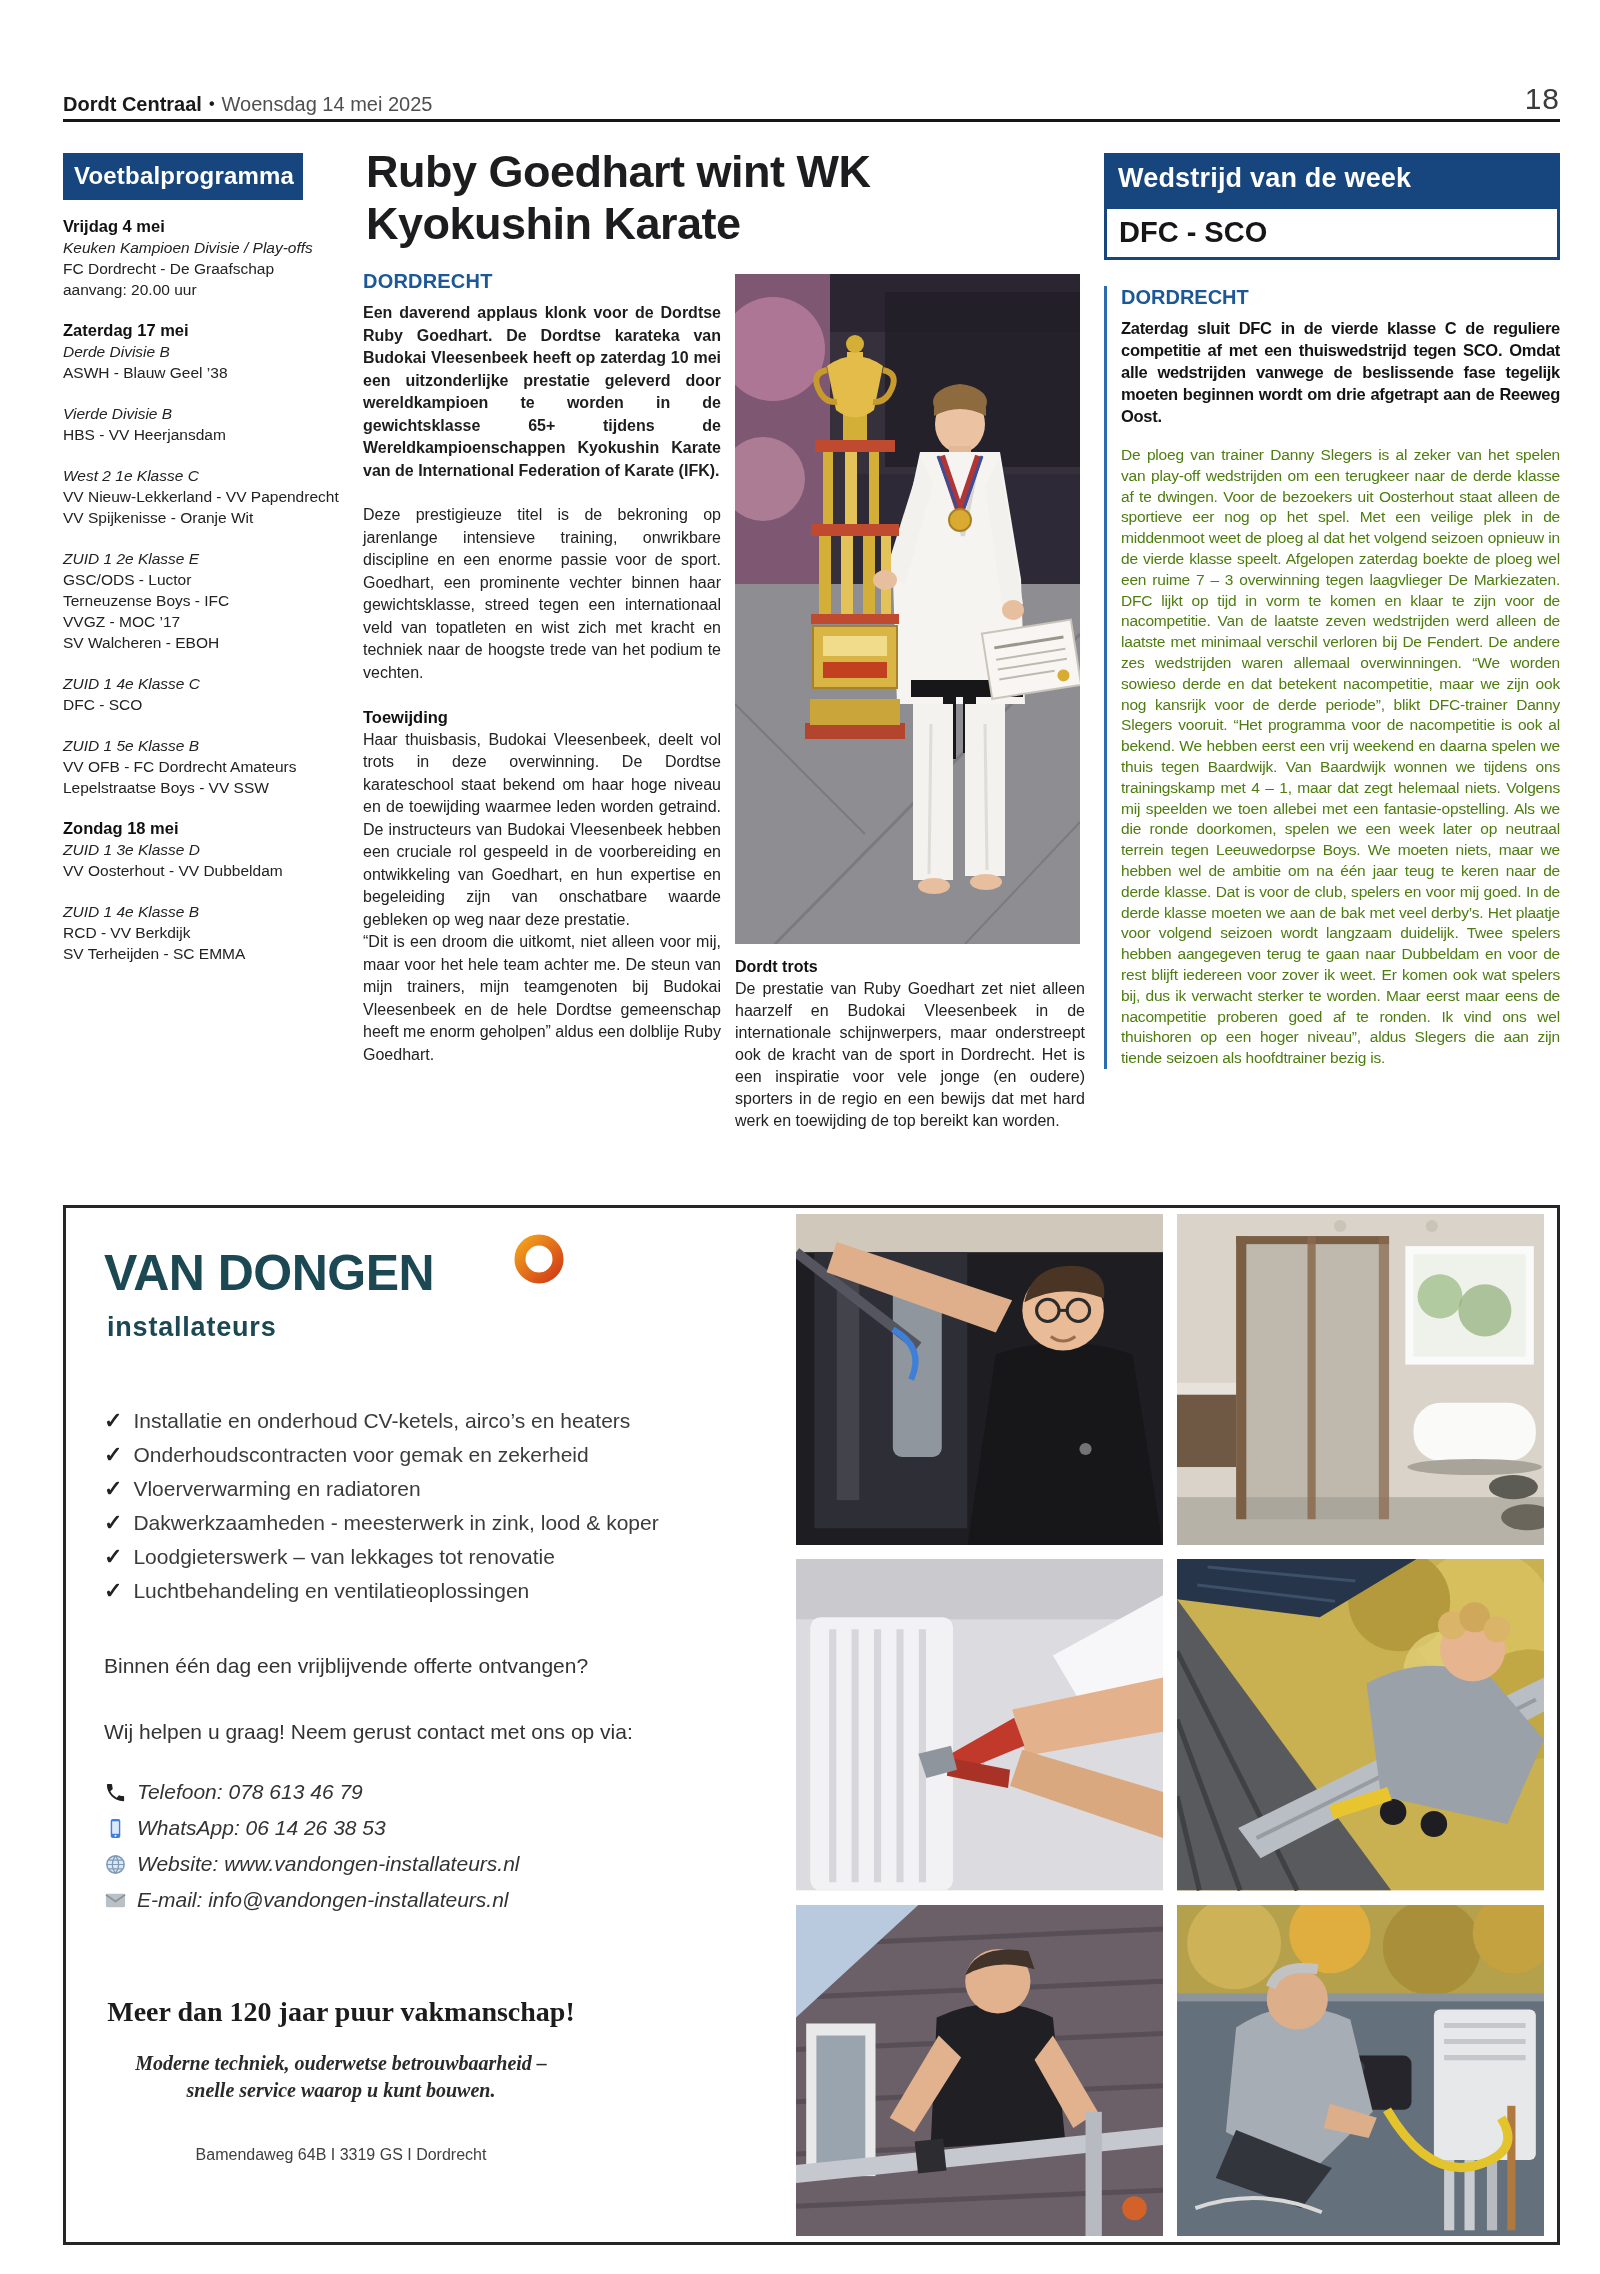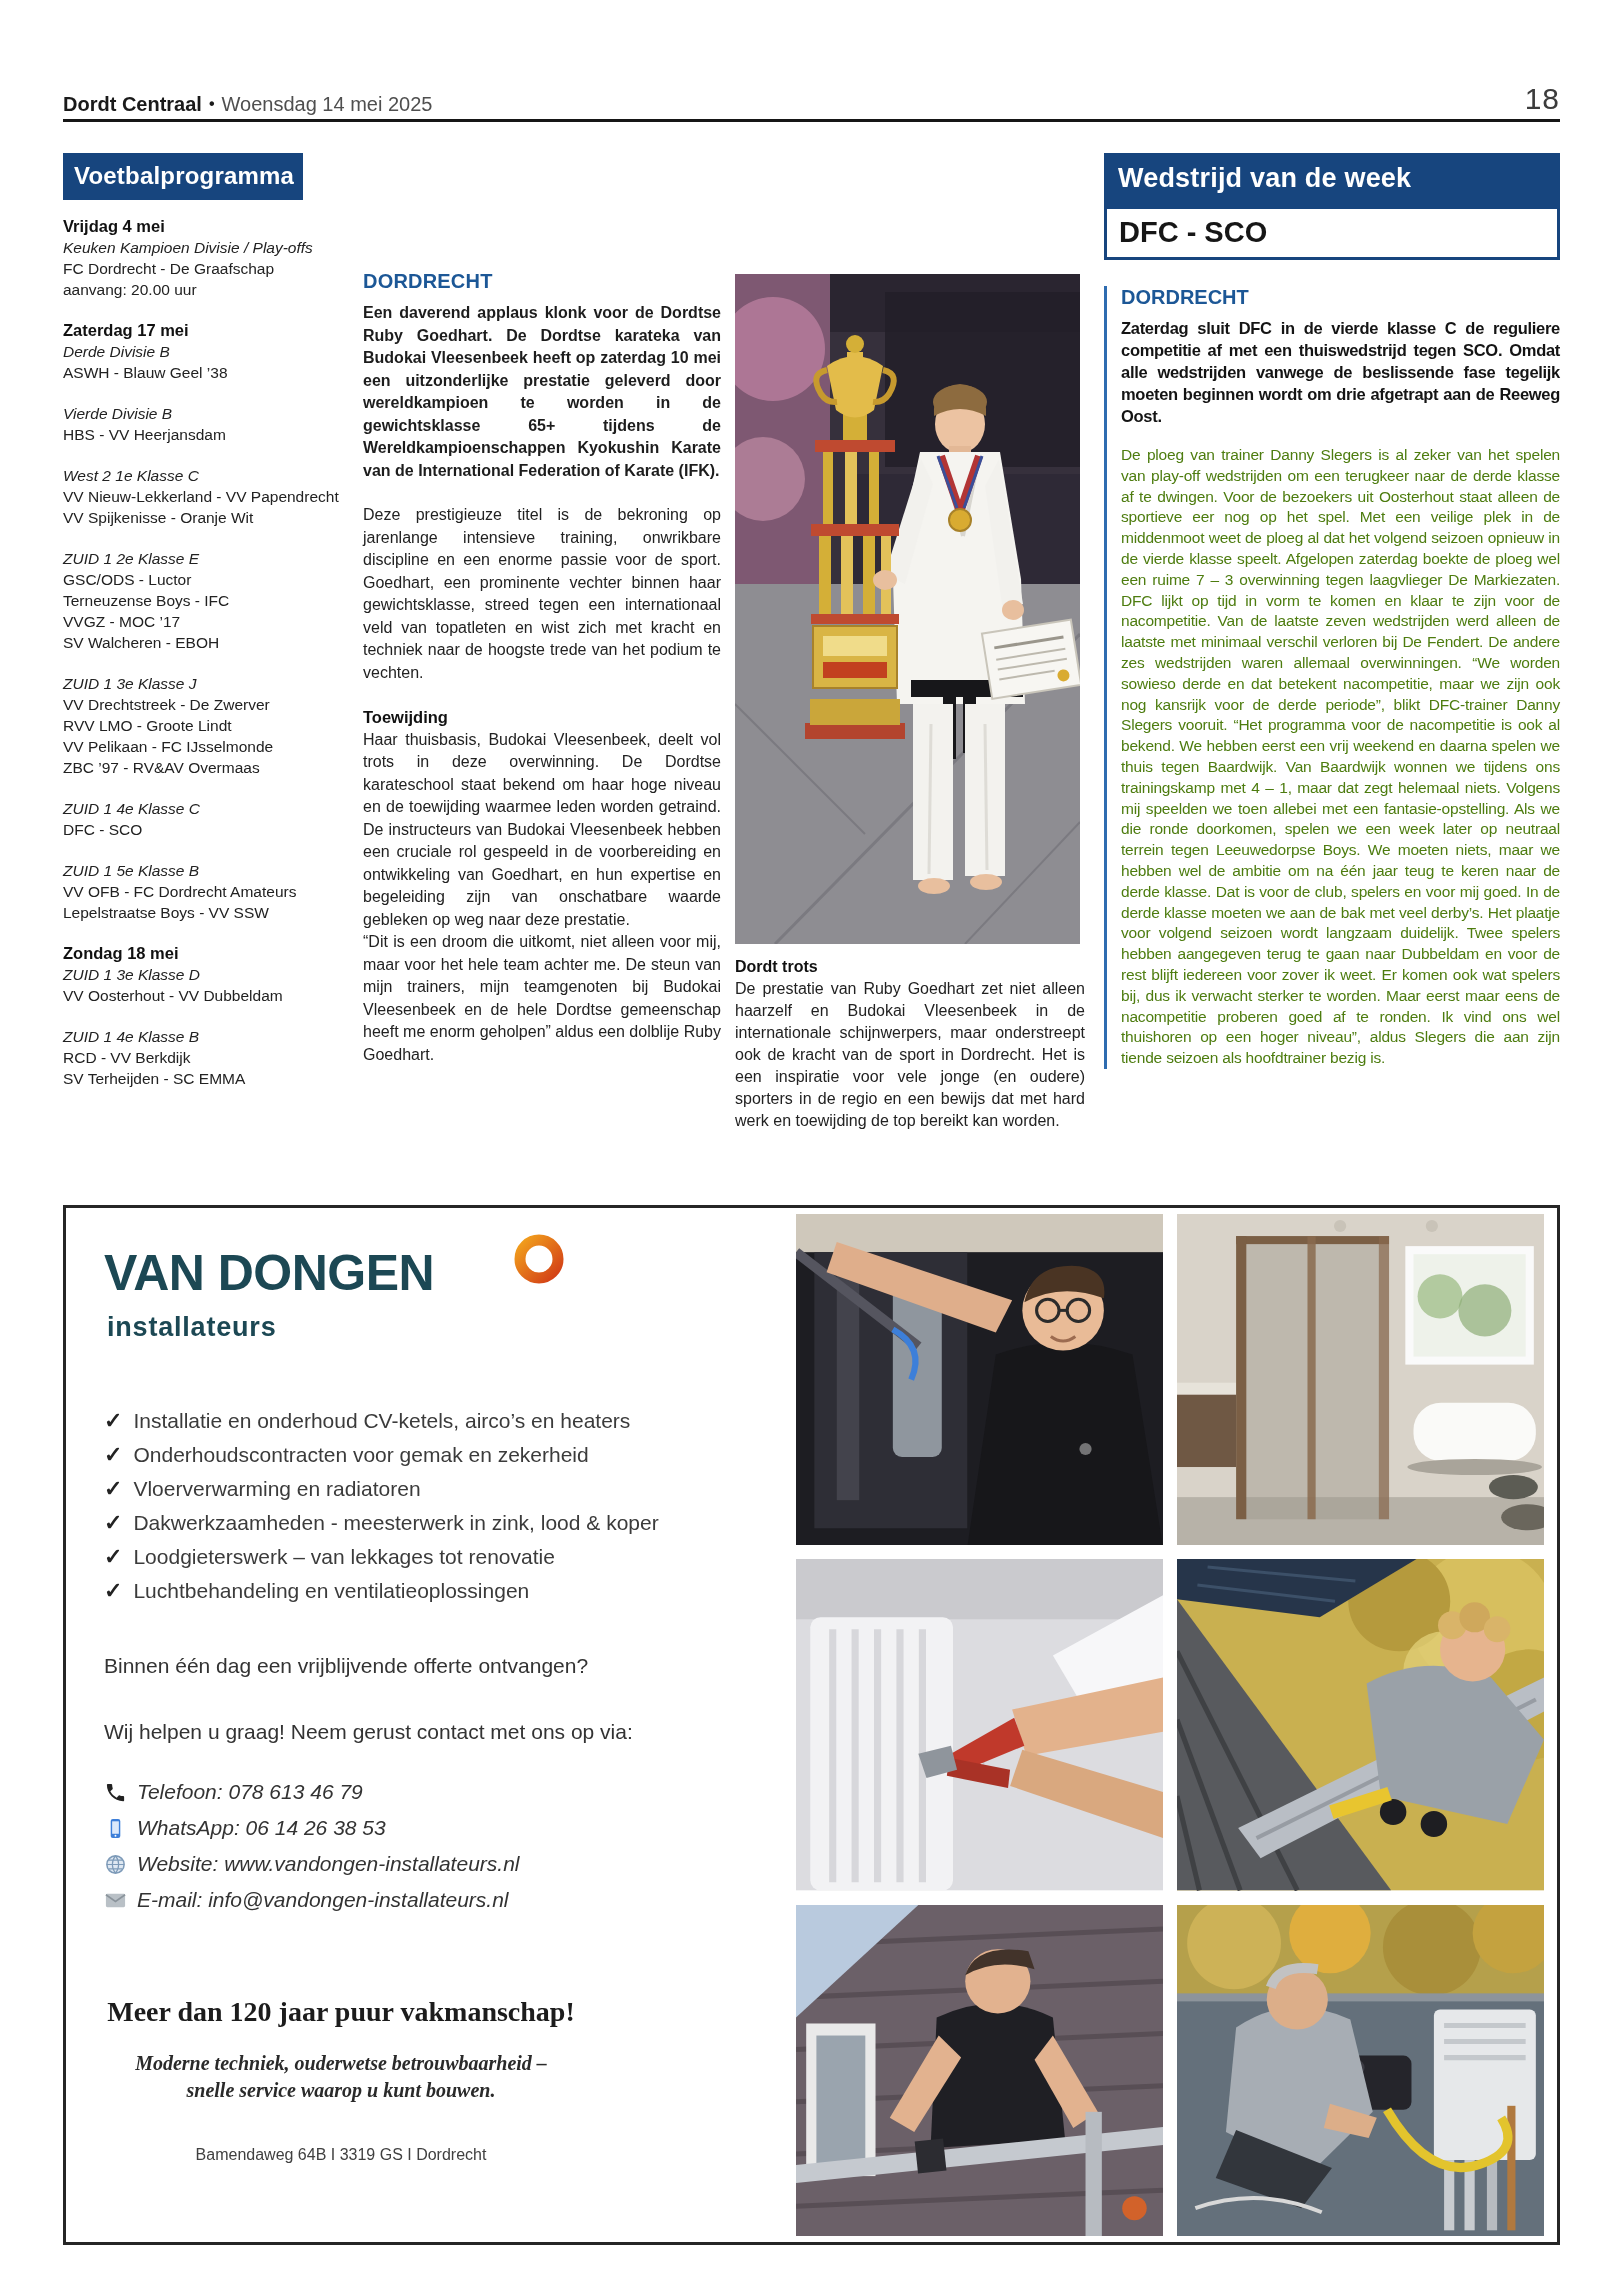--- a/index.html
+++ b/index.html
@@ -118,27 +118,20 @@
           <div class="vp-line">VV Spijkenisse - Oranje Wit</div>
         </div>
         <div class="vp-block">
           <div class="vp-league">ZUID 1 2e Klasse E</div>
           <div class="vp-line">GSC/ODS - Luctor</div>
           <div class="vp-line">Terneuzense Boys - IFC</div>
           <div class="vp-line">VVGZ - MOC ’17</div>
           <div class="vp-line">SV Walcheren - EBOH</div>
         </div>
         <div class="vp-block">
-          <div class="vp-league">ZUID 1 3e Klasse J</div>
-          <div class="vp-line">VV Drechtstreek - De Zwerver</div>
-          <div class="vp-line">RVV LMO - Groote Lindt</div>
-          <div class="vp-line">VV Pelikaan - FC IJsselmonde</div>
-          <div class="vp-line">ZBC ’97 - RV&amp;AV Overmaas</div>
-        </div>
-        <div class="vp-block">
           <div class="vp-league">ZUID 1  4e Klasse C</div>
           <div class="vp-line">DFC - SCO</div>
         </div>
         <div class="vp-block">
           <div class="vp-league">ZUID 1  5e Klasse B</div>
           <div class="vp-line">VV OFB - FC Dordrecht Amateurs</div>
           <div class="vp-line">Lepelstraatse Boys - VV SSW</div>
         </div>
         <div class="vp-block">
           <div class="vp-day">Zondag 18 mei</div>
@@ -146,20 +139,21 @@
           <div class="vp-line">VV Oosterhout - VV Dubbeldam</div>
         </div>
         <div class="vp-block">
           <div class="vp-league">ZUID 1 4e Klasse B</div>
           <div class="vp-line">RCD - VV Berkdijk</div>
           <div class="vp-line">SV Terheijden - SC EMMA</div>
         </div>
       </div>
   </section>
 
+  <h1 class="article-title">Ruby Goedhart wint WK Kyokushin Karate</h1>
   <div class="article-col">
     <div class="article-location">DORDRECHT</div>
     <p class="article-intro">Een daverend applaus klonk voor de Dordtse Ruby Goedhart. De Dordtse karateka van Budokai Vleesenbeek heeft op zaterdag 10 mei een uitzonderlijke prestatie geleverd door wereldkampioen te worden in de gewichtsklasse 65+ tijdens de Wereldkampioenschappen Kyokushin Karate van de International Federation of Karate (IFK).</p>
     <p class="article-p">Deze prestigieuze titel is de bekroning op jarenlange intensieve training, onwrikbare discipline en een enorme passie voor de sport. Goedhart, een prominente vechter binnen haar gewichtsklasse, streed tegen een internationaal veld van topatleten en wist zich met kracht en techniek naar de hoogste trede van het podium te vechten.</p>
     <div class="article-subhead">Toewijding</div>
     <p class="article-p tight">Haar thuisbasis, Budokai Vleesenbeek, deelt vol trots in deze overwinning. De Dordtse karateschool staat bekend om haar hoge niveau en de toewijding waarmee leden worden getraind. De instructeurs van Budokai Vleesenbeek hebben een cruciale rol gespeeld in de voorbereiding en ontwikkeling van Goedhart, en hun expertise en begeleiding zijn van onschatbare waarde gebleken op weg naar deze prestatie.</p>
     <p class="article-p tight">“Dit is een droom die uitkomt, niet alleen voor mij, maar voor het hele team achter me. De steun van mijn trainers, mijn teamgenoten bij Budokai Vleesenbeek en de hele Dordtse gemeenschap heeft me enorm geholpen” aldus een dolblije Ruby Goedhart.</p>
   </div>
 
   <figure class="article-photo">

